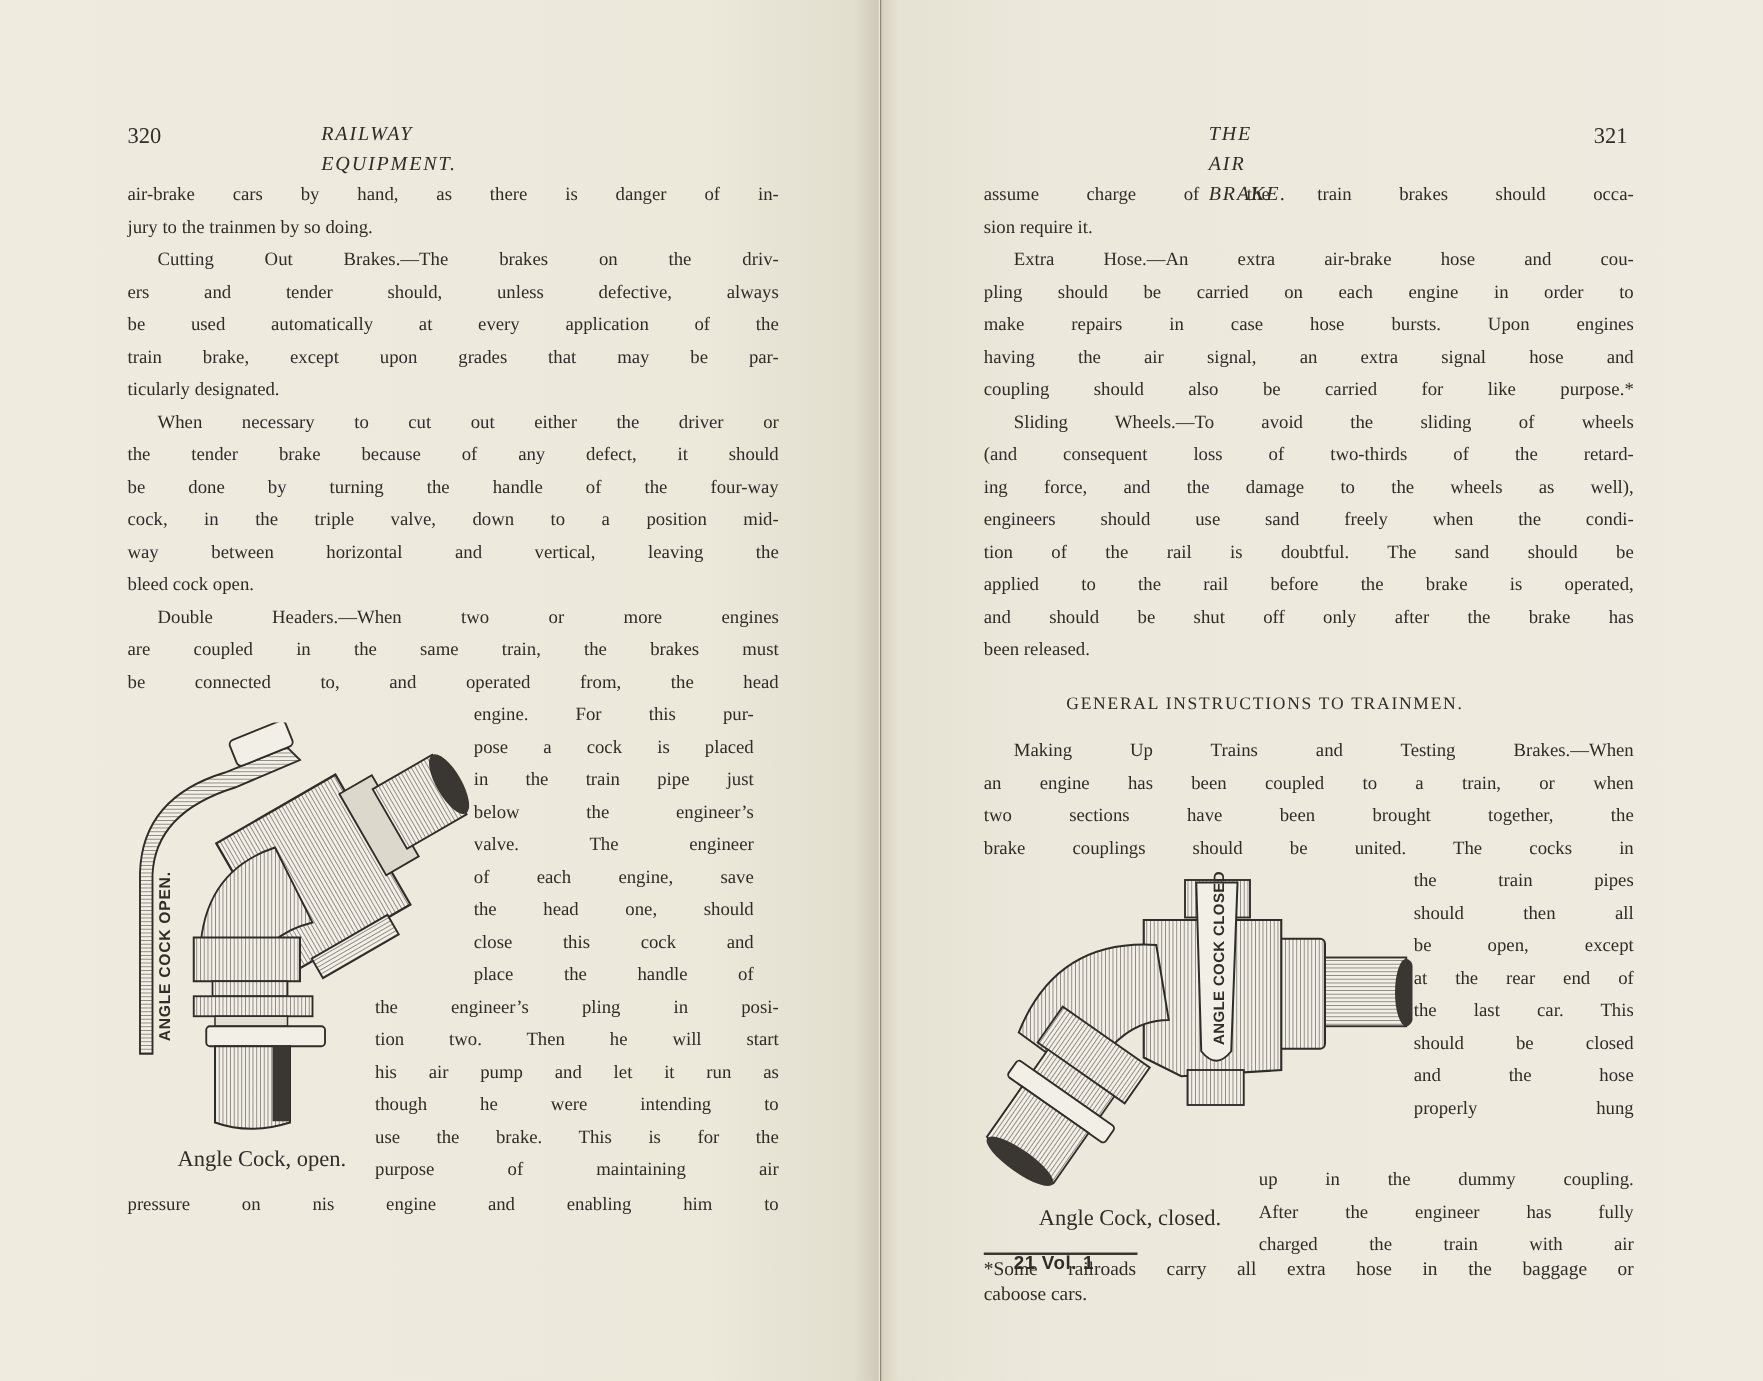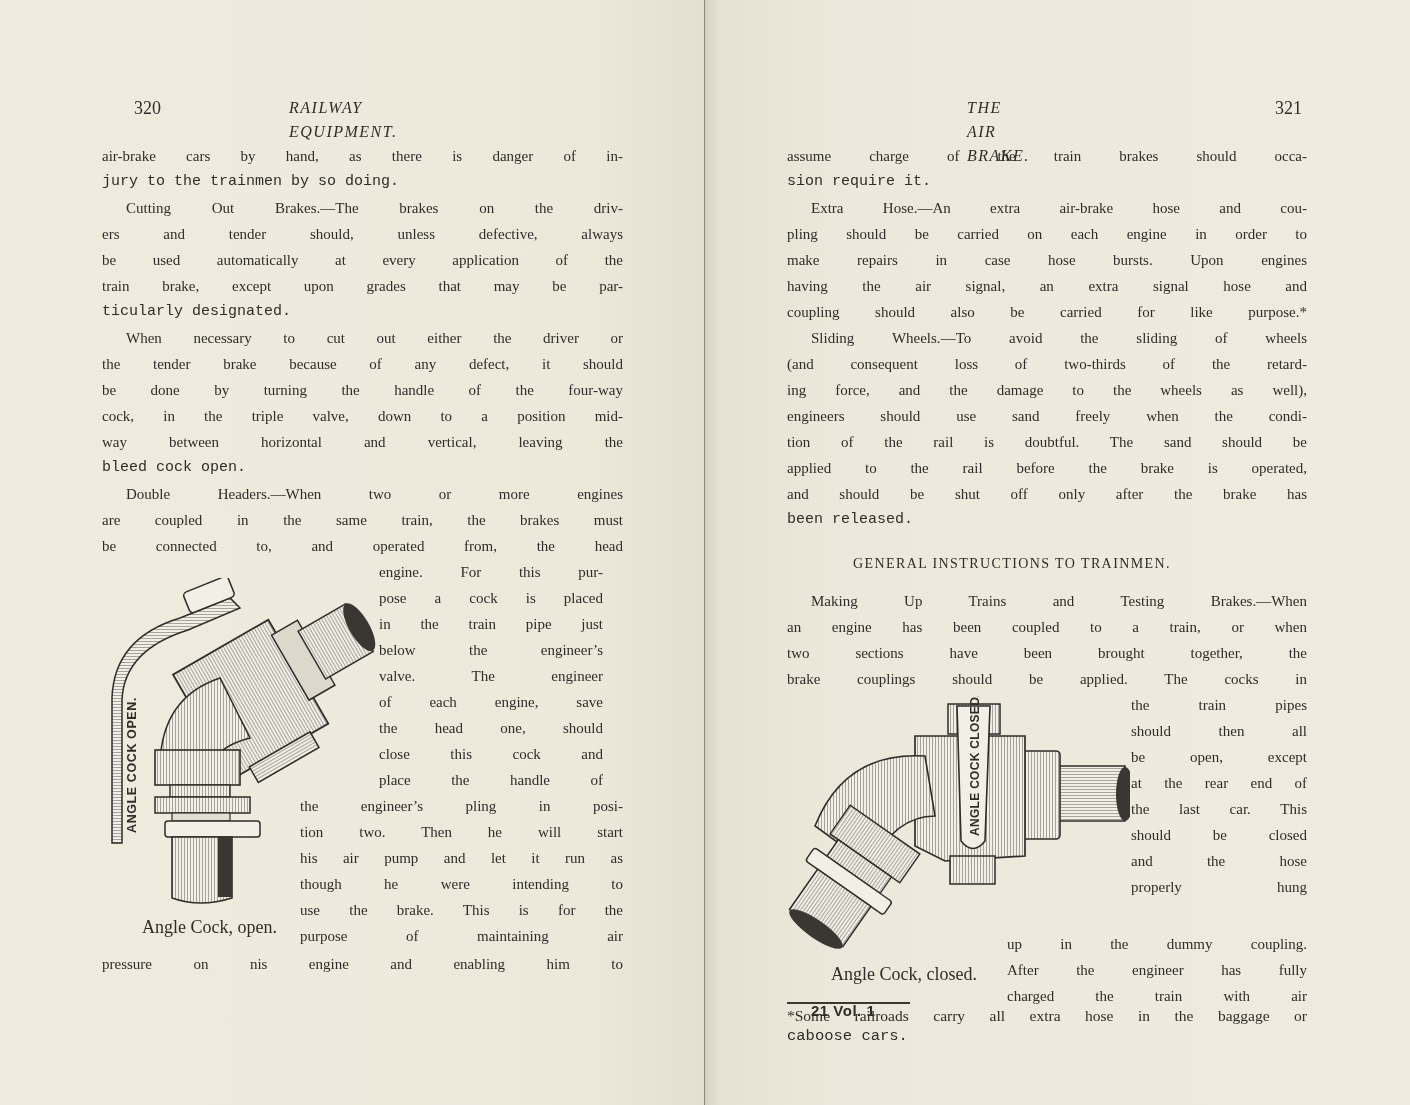--- a/index.html
+++ b/index.html
@@ -8,32 +8,32 @@
     background:#ebe7d9;
     font-family:"Liberation Serif","DejaVu Serif",serif;
     color:#2f2d29;
     position:relative;
   }
   .spread { position:absolute; inset:0; }
   .page {
     position:absolute; top:0; height:1105px;
   }
   .page.left { left:0; width:703px;
-    background:linear-gradient(to right,#efebdf 0%,#ece8da 80%,#e3dfcf 97%,#cfcab8 100%);padding-left:32px; }
+    background:linear-gradient(to right,#efebdf 0%,#ece8da 80%,#e3dfcf 97%,#cfcab8 100%); }
   .page.right { left:705px; width:705px;
     background:linear-gradient(to right,#d6d1bf 0%,#e6e2d3 2%,#ece8db 20%,#efebe0 100%); }
   .gutter { position:absolute; left:704px; top:0; width:2px; height:1105px; background:#6d675a; opacity:.75; }
 
   .runhead { position:absolute; top:96px; font-size:18px; height:24px; line-height:24px; }
   .runhead .num { position:absolute; top:0; }
   .runhead .title { position:absolute; top:0; font-style:italic; letter-spacing:1.5px; font-size:16px; }
 
   .text { position:absolute; font-size:15px; line-height:26px; }
   .line { height:26px; white-space:nowrap; text-align:justify; text-align-last:justify; }
-  .line.last { text-align-last:left;font-family:Liberation Mono, monospace; }
+  .line.last { text-align-last:left; }
   .line.indent { padding-left:24px; }
   .it { }
 
   .caption { position:absolute; font-size:18px; white-space:nowrap; }
   .section-heading { position:absolute; font-size:14px; letter-spacing:1.4px; white-space:nowrap; }
   .sig { position:absolute; font-family:"Liberation Sans","DejaVu Sans",sans-serif; font-weight:bold; font-size:15px; letter-spacing:.5px; }
   .footrule { position:absolute; height:1.5px; background:#3b3833; }
   .footnote { position:absolute; font-size:15.5px; line-height:20px; }
   .fig { position:absolute; }
 </style>
@@ -152,21 +152,21 @@
         <div class="line"><span>and should be shut off only after the brake has</span></div>
         <div class="line last"><span>been released.</span></div>
       </div>
 
     <div class="section-heading" style="left:148px; top:556px;">GENERAL INSTRUCTIONS TO TRAINMEN.</div>
 
     <div class="text" id="R-main2" style="left:82px; top:588px; width:520px;">
         <div class="line indent"><span class="it">Making Up Trains and Testing Brakes.</span><span>—When</span></div>
         <div class="line"><span>an engine has been coupled to a train, or when</span></div>
         <div class="line"><span>two sections have been brought together, the</span></div>
-        <div class="line"><span>brake couplings should be applied. The cocks in</span></div>
+        <div class="line"><span>brake couplings should be united. The cocks in</span></div>
       </div>
     <div class="text" id="R-wrap" style="left:426px; top:692px; width:176px;">
         <div class="line">the train pipes</div>
         <div class="line">should then all</div>
         <div class="line">be open, except</div>
         <div class="line">at the rear end of</div>
         <div class="line">the last car. This</div>
         <div class="line">should be closed</div>
         <div class="line">and the hose</div>
         <div class="line">properly hung</div>

